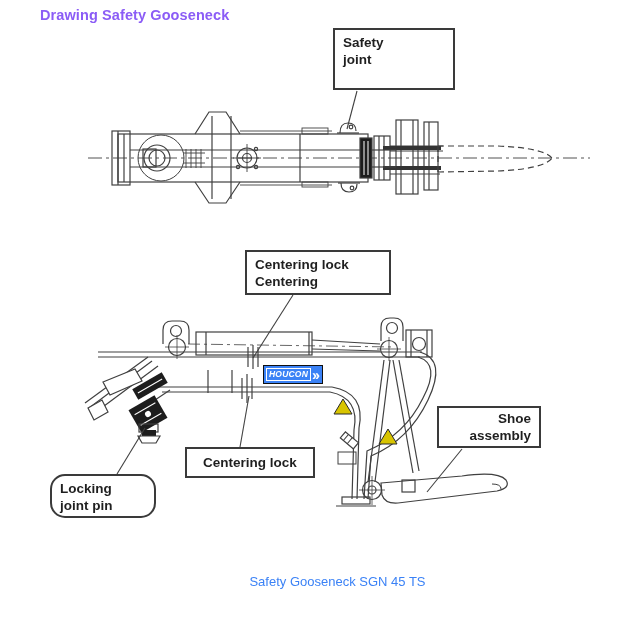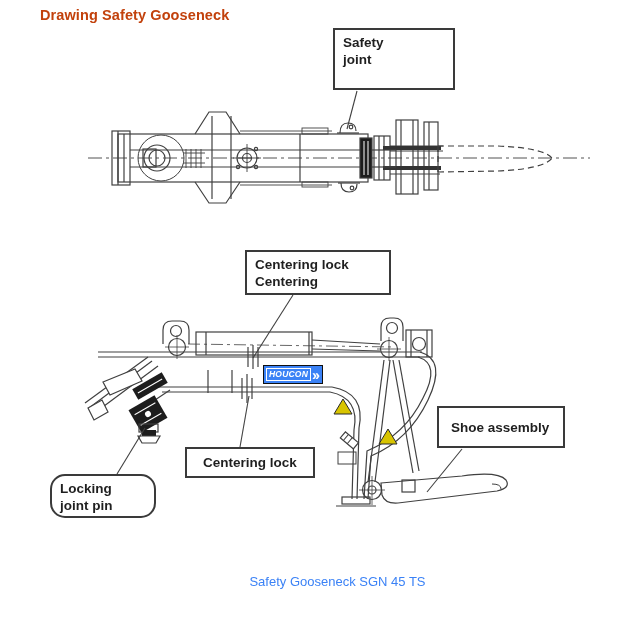--- a/index.html
+++ b/index.html
@@ -2,21 +2,21 @@
 <html><head>
 <meta charset="utf-8">
 <style>
   html,body{margin:0;padding:0;background:#fff;}
   .page{
     position:relative;width:620px;height:620px;background:#ffffff;
     font-family:"Liberation Sans","DejaVu Sans",sans-serif;overflow:hidden;
   }
   .page-title{
     position:absolute;left:40px;top:7px;font-size:14.5px;font-weight:bold;
-    color:#c2410c;letter-spacing:.1px;
+    color:#8b5cf6;letter-spacing:.1px;
   }
   svg.diagram{position:absolute;left:0;top:0;}
   .callout{
     position:absolute;background:#ffffff;border:2px solid #3a3a3a;
     color:#1f1f1f;font-weight:bold;font-size:13.5px;line-height:17px;
     box-sizing:border-box;padding:4px 8px;
   }
   .callout.center{display:flex;align-items:center;justify-content:center;padding:0 8px;}
   .caption{
     position:absolute;left:55px;top:574px;width:565px;text-align:center;
@@ -264,21 +264,21 @@
   <div class="callout" style="left:333px;top:28px;width:122px;height:62px;">
     <div>Safety</div>
     <div>joint</div>
   </div>
 
   <div class="callout" style="left:245px;top:250px;width:146px;height:45px;">
     <div>Centering lock</div>
     <div>Centering</div>
   </div>
 
-  <div class="callout center" style="left:437px;top:406px;width:128px;height:42px;justify-content:flex-start;padding-left:12px;">
+  <div class="callout center" style="left:437px;top:406px;width:104px;height:42px;justify-content:flex-start;padding-left:12px;text-align:right;">
     <div>Shoe assembly</div>
   </div>
 
   <div class="callout center" style="left:185px;top:447px;width:130px;height:31px;">
     <div>Centering lock</div>
   </div>
 
   <div class="callout" style="left:50px;top:474px;width:106px;height:44px;border-radius:15px;">
     <div>Locking</div>
     <div>joint pin</div>

